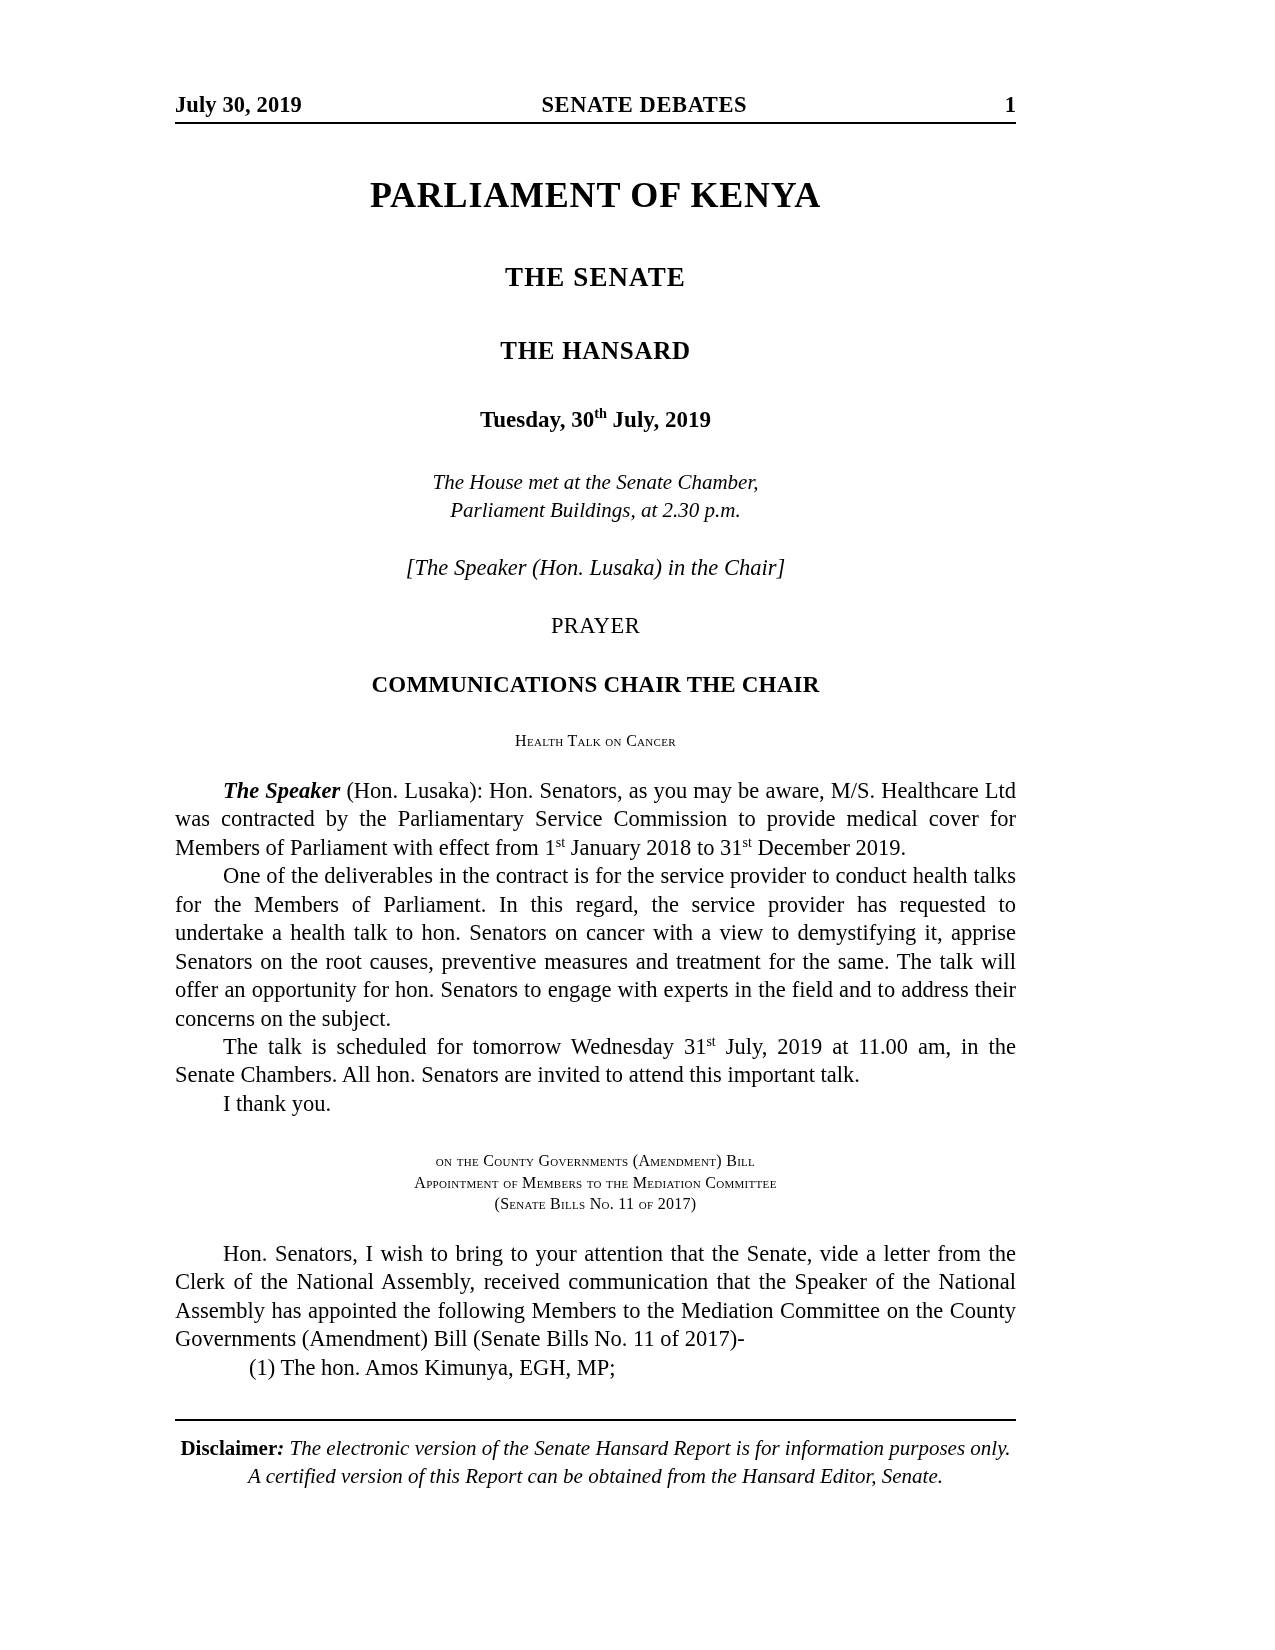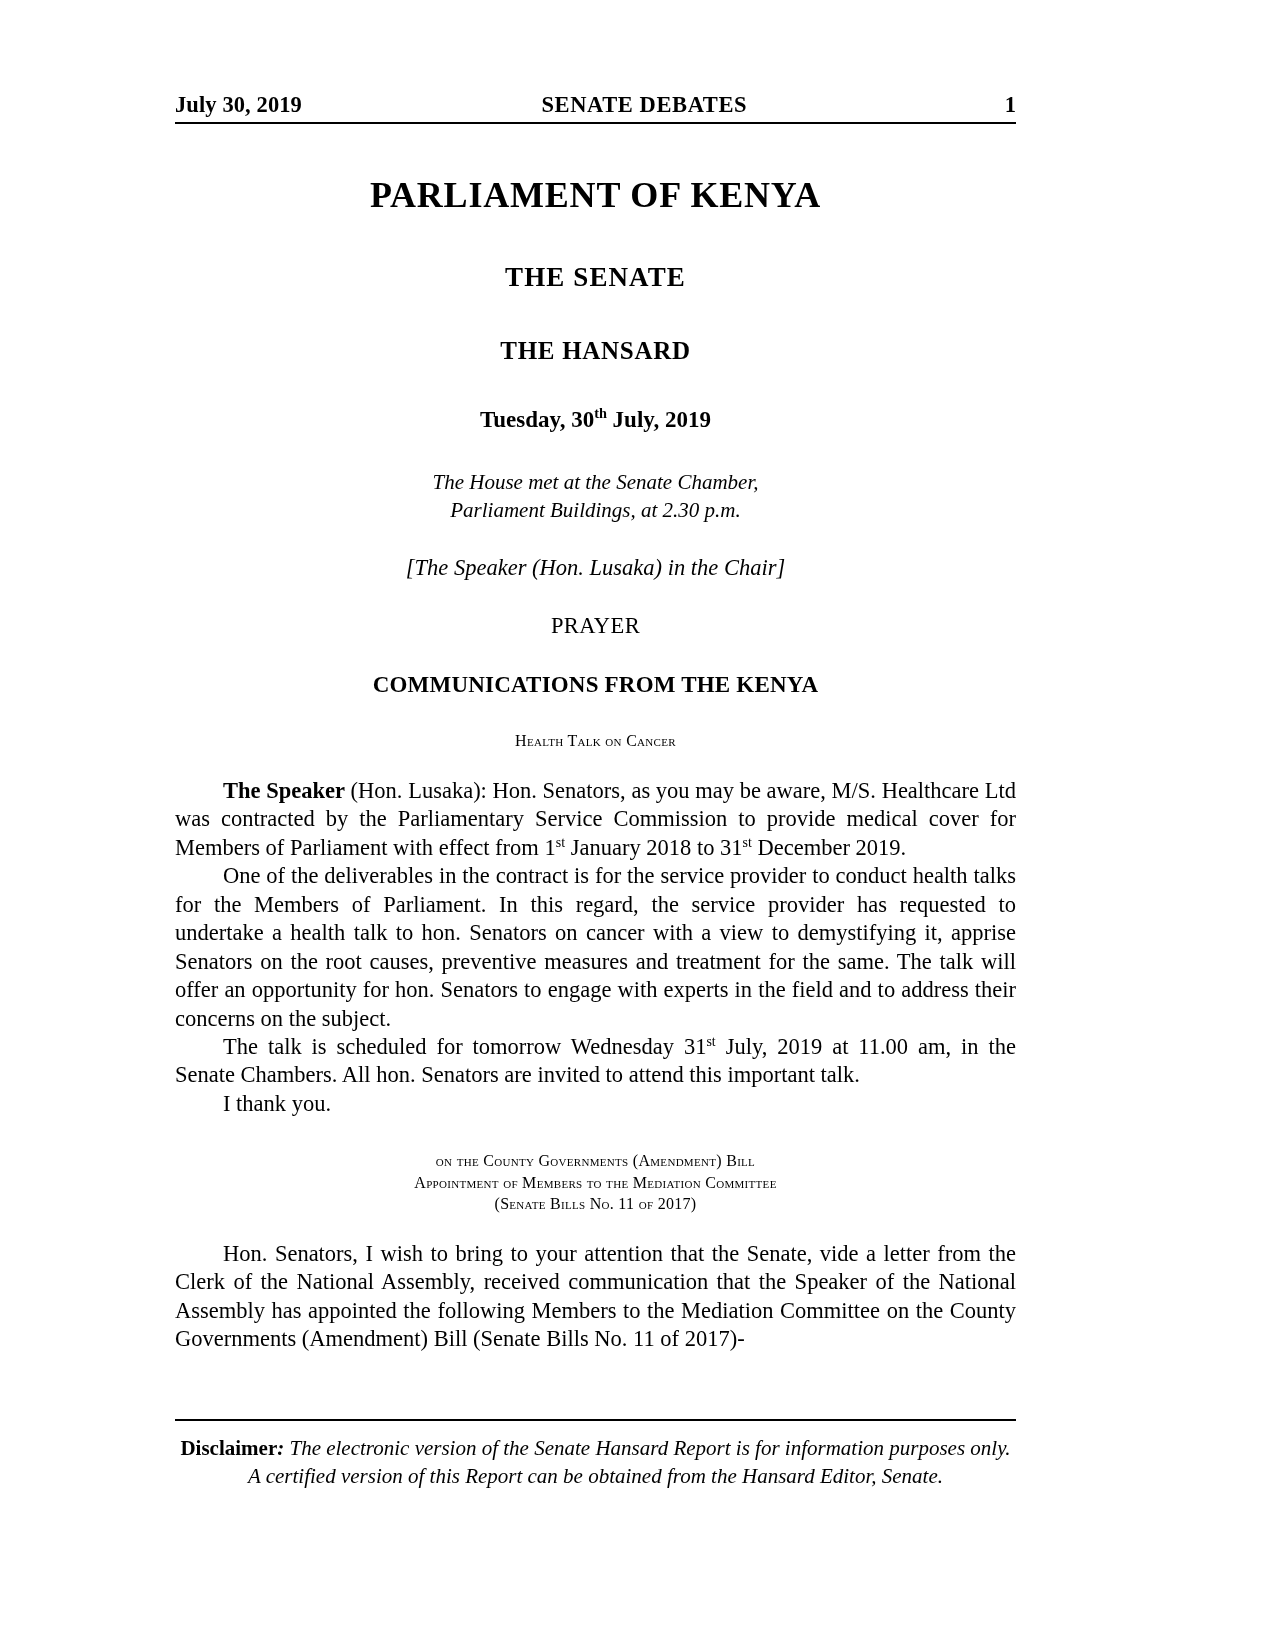--- a/index.html
+++ b/index.html
@@ -118,21 +118,21 @@
   
   .body-block { margin-top: 26px; }
   p.para {
     margin: 0;
     font-size: 22.5px;
     line-height: 1.265;
     text-align: justify;
     text-indent: 48px;
     hyphens: none;
   }
-  p.para b { font-weight: bold; }
+  p.para b { font-weight: bold; font-style: italic; }
   .listline {
     margin: 0;
     font-size: 22.5px;
     line-height: 1.265;
     text-indent: 74px;
     text-align: left;
   }
 
   
   .footer {
@@ -178,21 +178,21 @@
 
   <div class="meet-note">
     <span>The House met at the Senate Chamber,</span><br>
     <span>Parliament Buildings, at 2.30 p.m.</span>
   </div>
 
   <div class="chair-note">[The Speaker (Hon. Lusaka) in the Chair]</div>
 
   <div class="prayer">PRAYER</div>
 
-  <div class="comm-heading">COMMUNICATIONS FROM THE KENYA</div>
+  <div class="comm-heading">COMMUNICATIONS CHAIR THE CHAIR</div>
 
   <div class="smallcaps-heading">
     <span class="line">Health Talk on Cancer</span>
   </div>
 
   <div class="body-block">
     <p class="para"><b>The Speaker</b><span> (Hon. Lusaka): Hon. Senators, as you may be aware, M/S. Healthcare Ltd was contracted by the Parliamentary Service Commission to provide medical cover for Members of Parliament with effect from 1</span><sup>st</sup><span> January 2018 to 31</span><sup>st</sup><span> December 2019.</span></p>
 
     <p class="para">One of the deliverables in the contract is for the service provider to conduct health talks for the Members of Parliament. In this regard, the service provider has requested to undertake a health talk to hon. Senators on cancer with a view to demystifying it, apprise Senators on the root causes, preventive measures and treatment for the same. The talk will offer an opportunity for hon. Senators to engage with experts in the field and to address their concerns on the subject.</p>
 
@@ -202,20 +202,21 @@
   </div>
 
   <div class="smallcaps-heading">
     <span class="line">on the County Governments (Amendment) Bill</span>
     <span class="line">Appointment of Members to the Mediation Committee</span>
     <span class="line">(Senate Bills No. 11 of 2017)</span>
   </div>
 
   <div class="body-block">
     <p class="para">Hon. Senators, I wish to bring to your attention that the Senate, vide a letter from the Clerk of the National Assembly, received communication that the Speaker of the National Assembly has appointed the following Members to the Mediation Committee on the County Governments (Amendment) Bill (Senate Bills No. 11 of 2017)-</p>
+    <p class="listline">(1) The hon. Amos Kimunya, EGH, MP;</p>
   </div>
 
   <div class="footer">
     <div class="footer-rule"></div>
     <div class="disclaimer"><span class="dlabel">Disclaimer</span><span class="dcolon">:</span><span> The electronic version of the Senate Hansard Report is for information purposes only.  A certified version of this Report can be obtained from the Hansard Editor, Senate.</span></div>
   </div>
 
 </div>
 
 </body></html>

